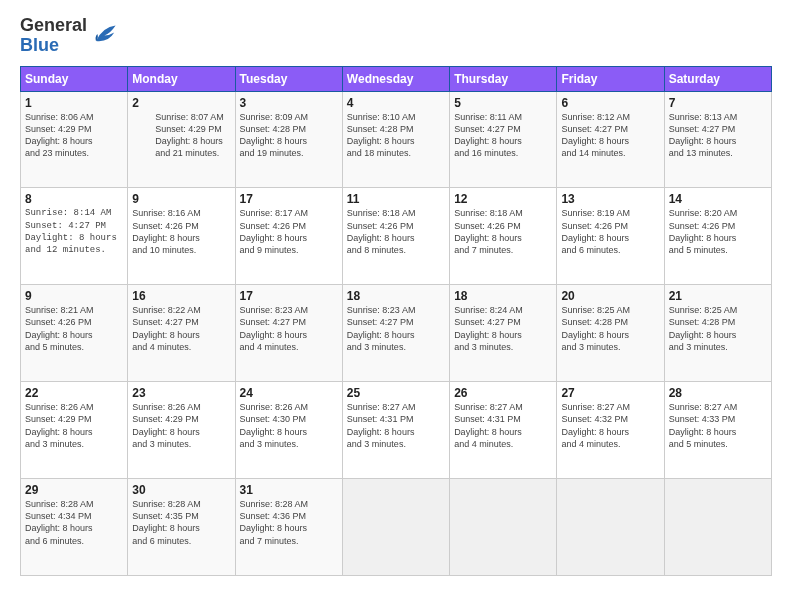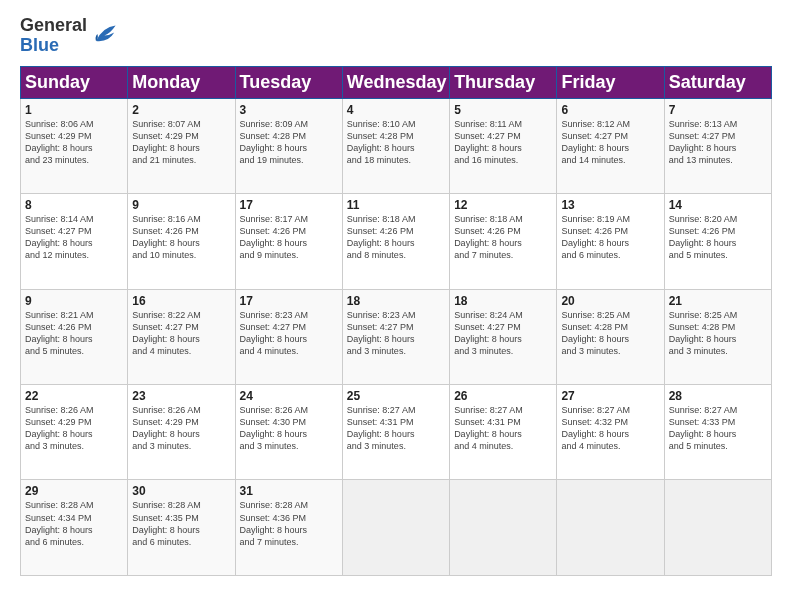--- a/index.html
+++ b/index.html
@@ -52,23 +52,23 @@
       color: #555;
     }
     .calendar {
       flex: 1;
       border: 1px solid #ccc;
       border-collapse: collapse;
       width: 100%;
       table-layout: fixed;
     }
     .calendar thead tr th {
-      background: #701a75;
+      background: #8b5cf6;
       color: #fff;
-      font-size: 18px;
+      font-size: 12px;
       font-weight: bold;
       padding: 5px 4px;
       text-align: left;
       border: 1px solid #1a5aa0;
     }
     .calendar tbody tr td {
       border: 1px solid #ccc;
       vertical-align: top;
       padding: 4px 4px 3px 4px;
       font-size: 9.5px;
@@ -128,21 +128,21 @@
     <tr>
           <td>
             <span class="day-num">1</span>
             <div class="day-info" style="white-space: pre-line;">Sunrise: 8:06 AM
 Sunset: 4:29 PM
 Daylight: 8 hours
 and 23 minutes.</div>
           </td>
           <td>
             <span class="day-num">2</span>
-            <div class="day-info" style="white-space: pre-line;">Sunrise: 8:07 AM
+            <div class="day-info" style="white-space: pre-line; margin-left: 23px;">Sunrise: 8:07 AM
 Sunset: 4:29 PM
 Daylight: 8 hours
 and 21 minutes.</div>
           </td>
           <td>
             <span class="day-num">3</span>
             <div class="day-info" style="white-space: pre-line;">Sunrise: 8:09 AM
 Sunset: 4:28 PM
 Daylight: 8 hours
 and 19 minutes.</div>
@@ -172,21 +172,21 @@
             <span class="day-num">7</span>
             <div class="day-info" style="white-space: pre-line;">Sunrise: 8:13 AM
 Sunset: 4:27 PM
 Daylight: 8 hours
 and 13 minutes.</div>
           </td>
         </tr>
         <tr>
           <td>
             <span class="day-num">8</span>
-            <div class="day-info" style="white-space: pre-line;">Sunrise: 8:14 AM
+            <div class="day-info" style="white-space: pre-line; font-family: Liberation Mono, monospace;">Sunrise: 8:14 AM
 Sunset: 4:27 PM
 Daylight: 8 hours
 and 12 minutes.</div>
           </td>
           <td>
             <span class="day-num">9</span>
             <div class="day-info" style="white-space: pre-line;">Sunrise: 8:16 AM
 Sunset: 4:26 PM
 Daylight: 8 hours
 and 10 minutes.</div>

